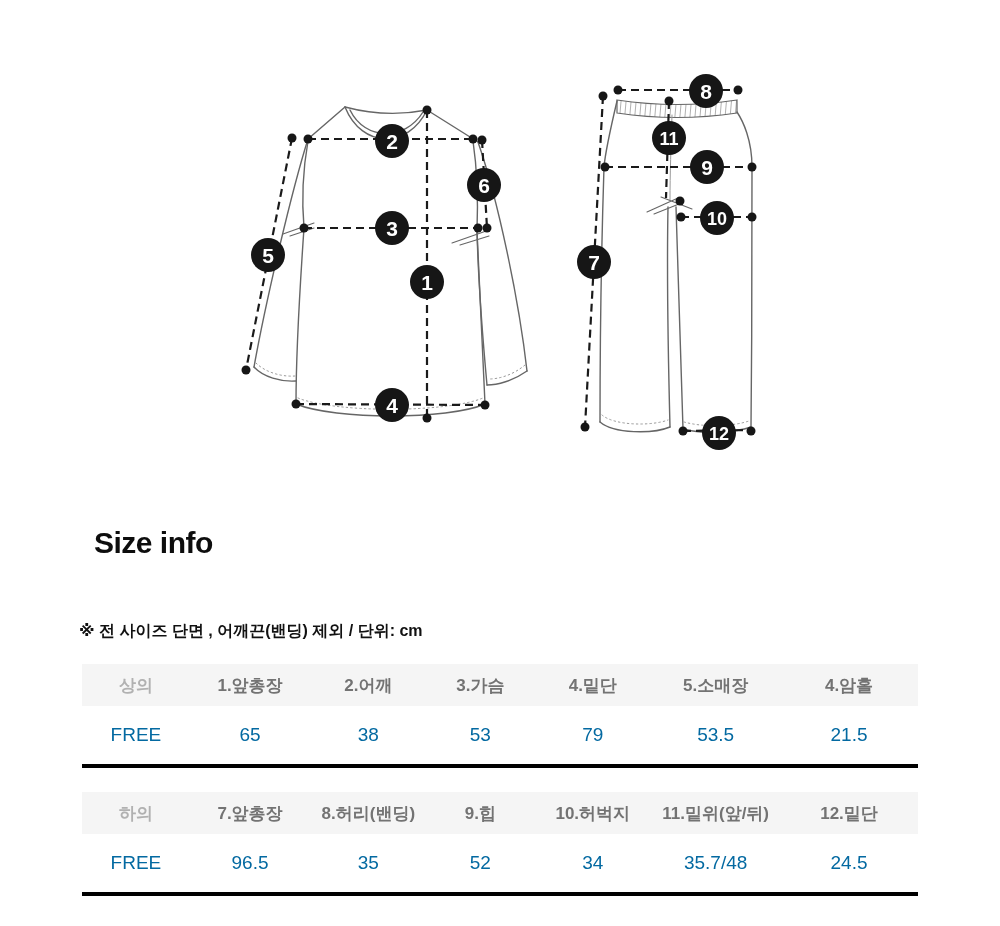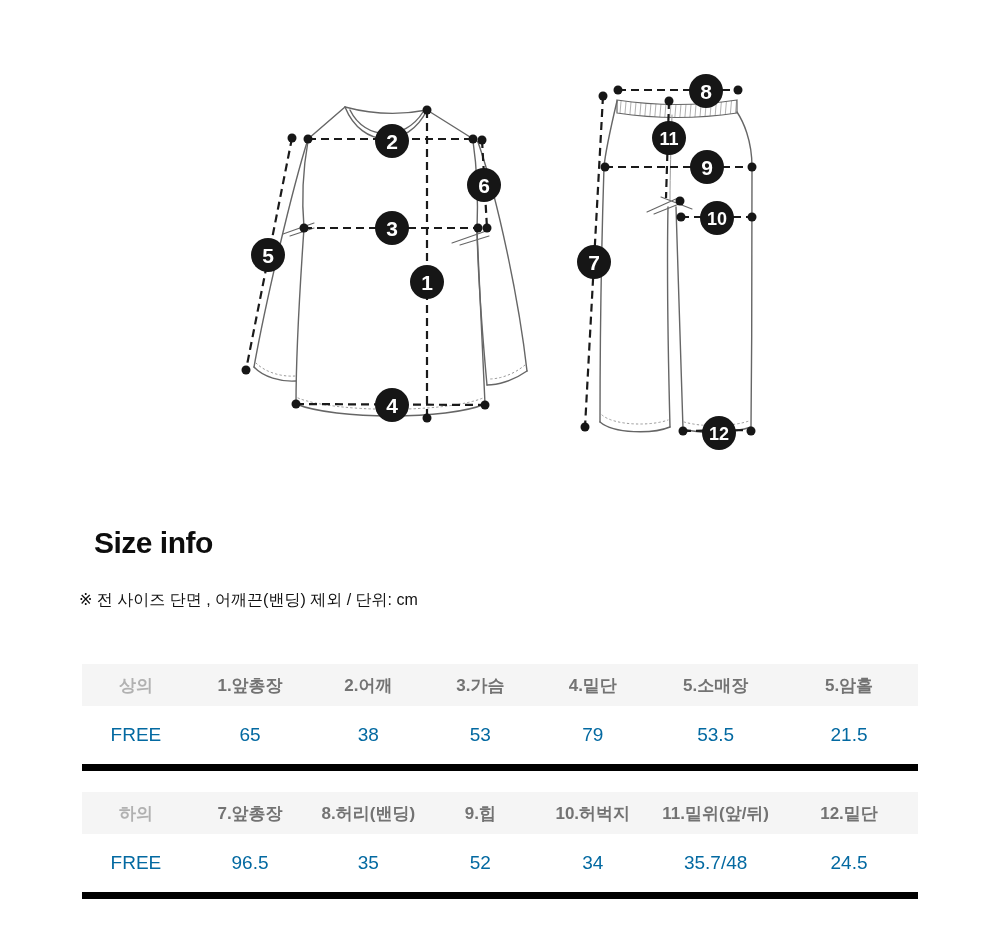--- a/index.html
+++ b/index.html
@@ -8,27 +8,27 @@
     background:#ffffff;
     font-family:"Liberation Sans","DejaVu Sans",sans-serif;
     color:#1a1a1a;
   }
   .diagram-wrap{position:absolute;left:0;top:0;width:1000px;height:470px;}
   .page-title{
     position:absolute;left:82px;top:514px;margin:12px;
     font-size:30px;font-weight:800;letter-spacing:-0.5px;color:#0d0d0d;
   }
   .size-note{
-    position:absolute;left:79px;top:590px;margin:0;
-    font-size:16px;font-weight:400;color:#111111;
+    position:absolute;left:79px;top:621px;margin:0;
+    font-size:16px;font-weight:700;color:#111111;
   }
   table.size-table{
     position:absolute;left:82px;width:836px;
     border-collapse:collapse;table-layout:fixed;
-    border-bottom:7px solid #000000;
+    border-bottom:4px solid #000000;
   }
   table.size-table thead th{
     background:#f5f5f5;height:42px;padding:0;
     font-size:17px;font-weight:700;color:#737373;text-align:center;
   }
   table.size-table thead th.muted{color:#b1b1b1;}
   table.size-table tbody td{
     height:58px;padding:0;background:#ffffff;
     font-size:19px;font-weight:400;color:#0369a1;text-align:center;vertical-align:middle;
   }
@@ -210,21 +210,21 @@
       <col style="width:16.5%">
   </colgroup>
   <thead>
     <tr>
       <th class="muted">상의</th>
       <th>1.앞총장</th>
       <th>2.어깨</th>
       <th>3.가슴</th>
       <th>4.밑단</th>
       <th>5.소매장</th>
-      <th>5.암홀</th>
+      <th>4.암홀</th>
     </tr>
   </thead>
   <tbody>
     <tr>
       <td>FREE</td>
       <td>65</td>
       <td>38</td>
       <td>53</td>
       <td>79</td>
       <td>53.5</td>

